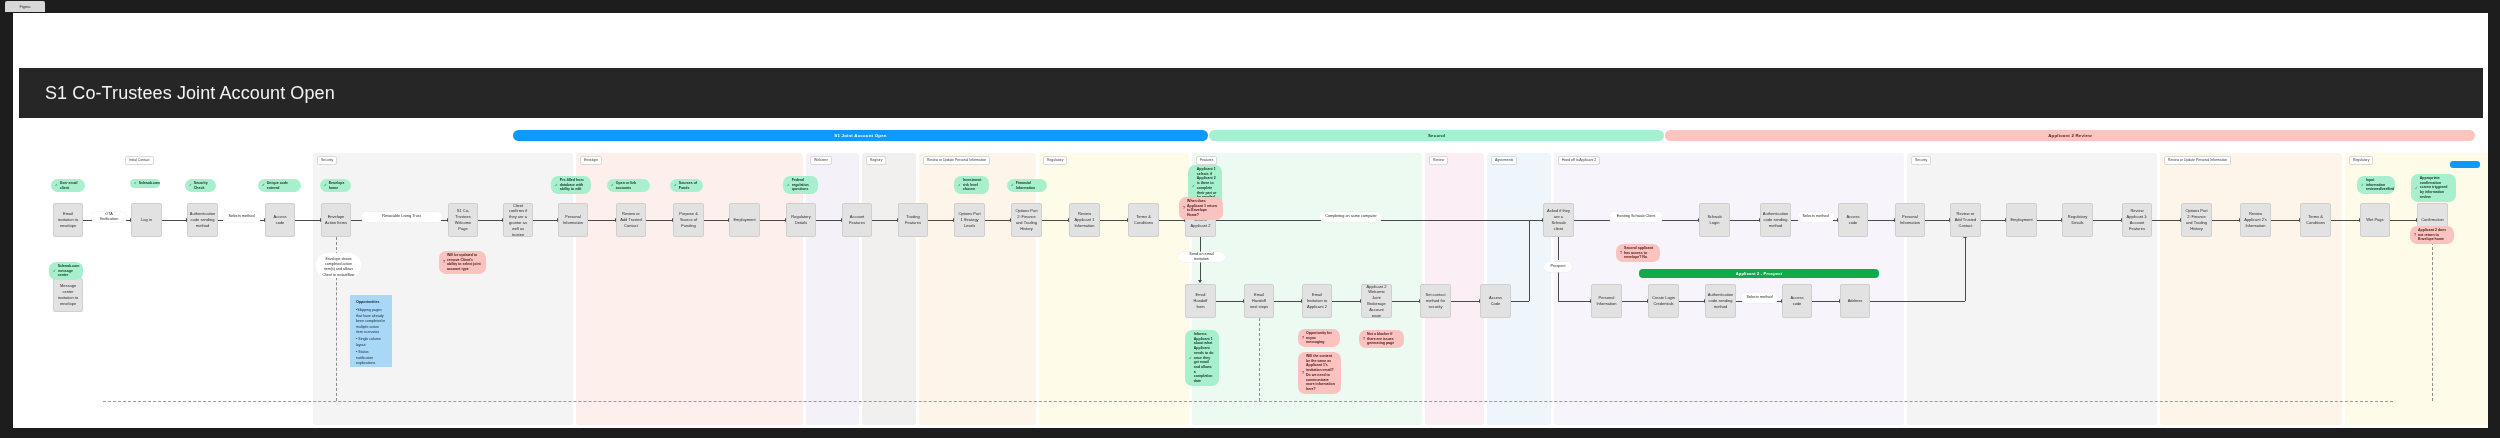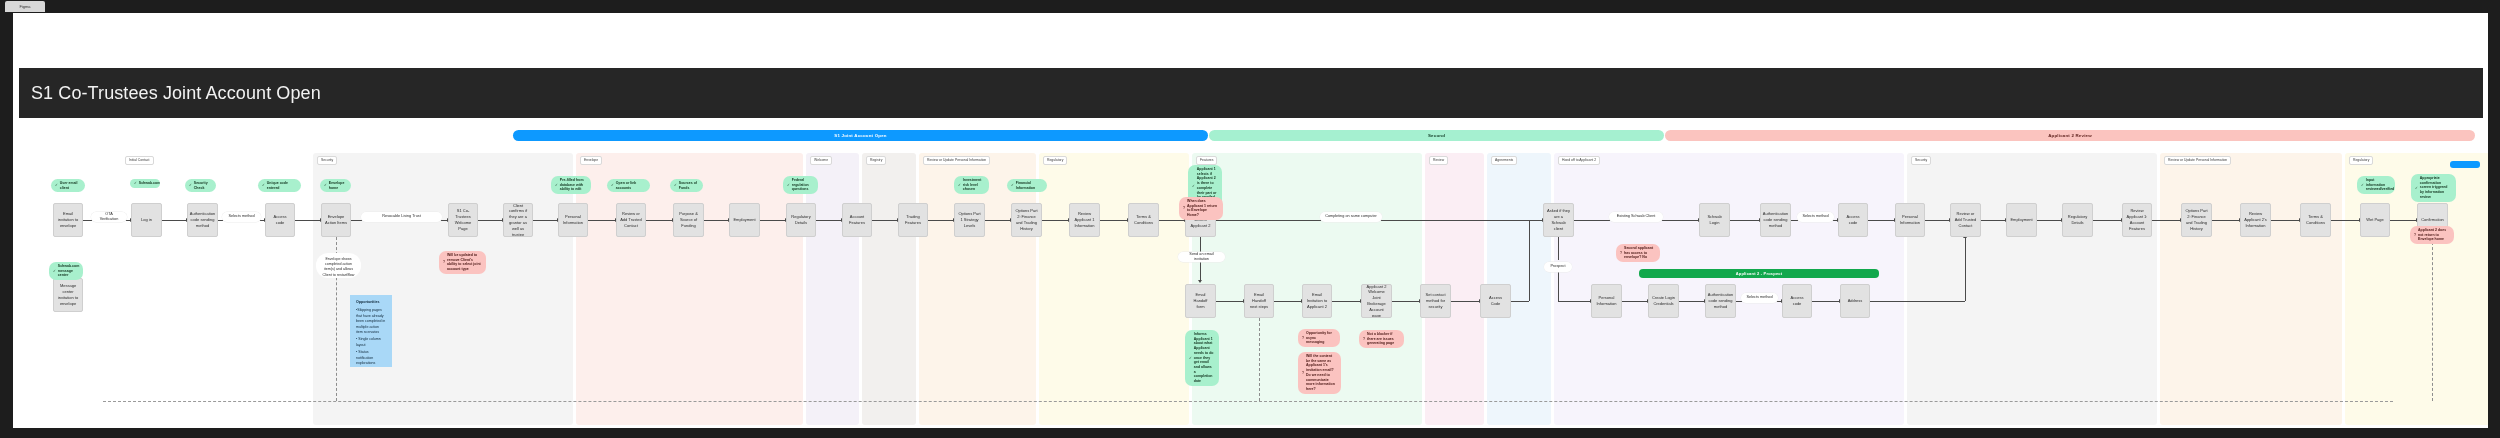--- a/index.html
+++ b/index.html
@@ -38,21 +38,21 @@
     background:#ffffff;
     overflow:hidden;
   }
   
   #title-banner {
     position:absolute; left:6px; top:55px; width:2464px; height:50px;
     background:#262626;
     display:flex; align-items:center;
   }
   #title-text {
-    color:#f2f2f2; font-size:18px; font-weight:400; margin-left:12px;
+    color:#f2f2f2; font-size:18px; font-weight:400; margin-left:26px;
     letter-spacing:.1px;
   }
   
   #phase-row {
     position:absolute; left:0; top:117px; width:2475px; height:12px;
   }
   .phase {
     position:absolute; top:0; height:11px; border-radius:6px;
     display:flex; align-items:center; justify-content:center;
     font-size:4.4px; font-weight:700; letter-spacing:.2px;

